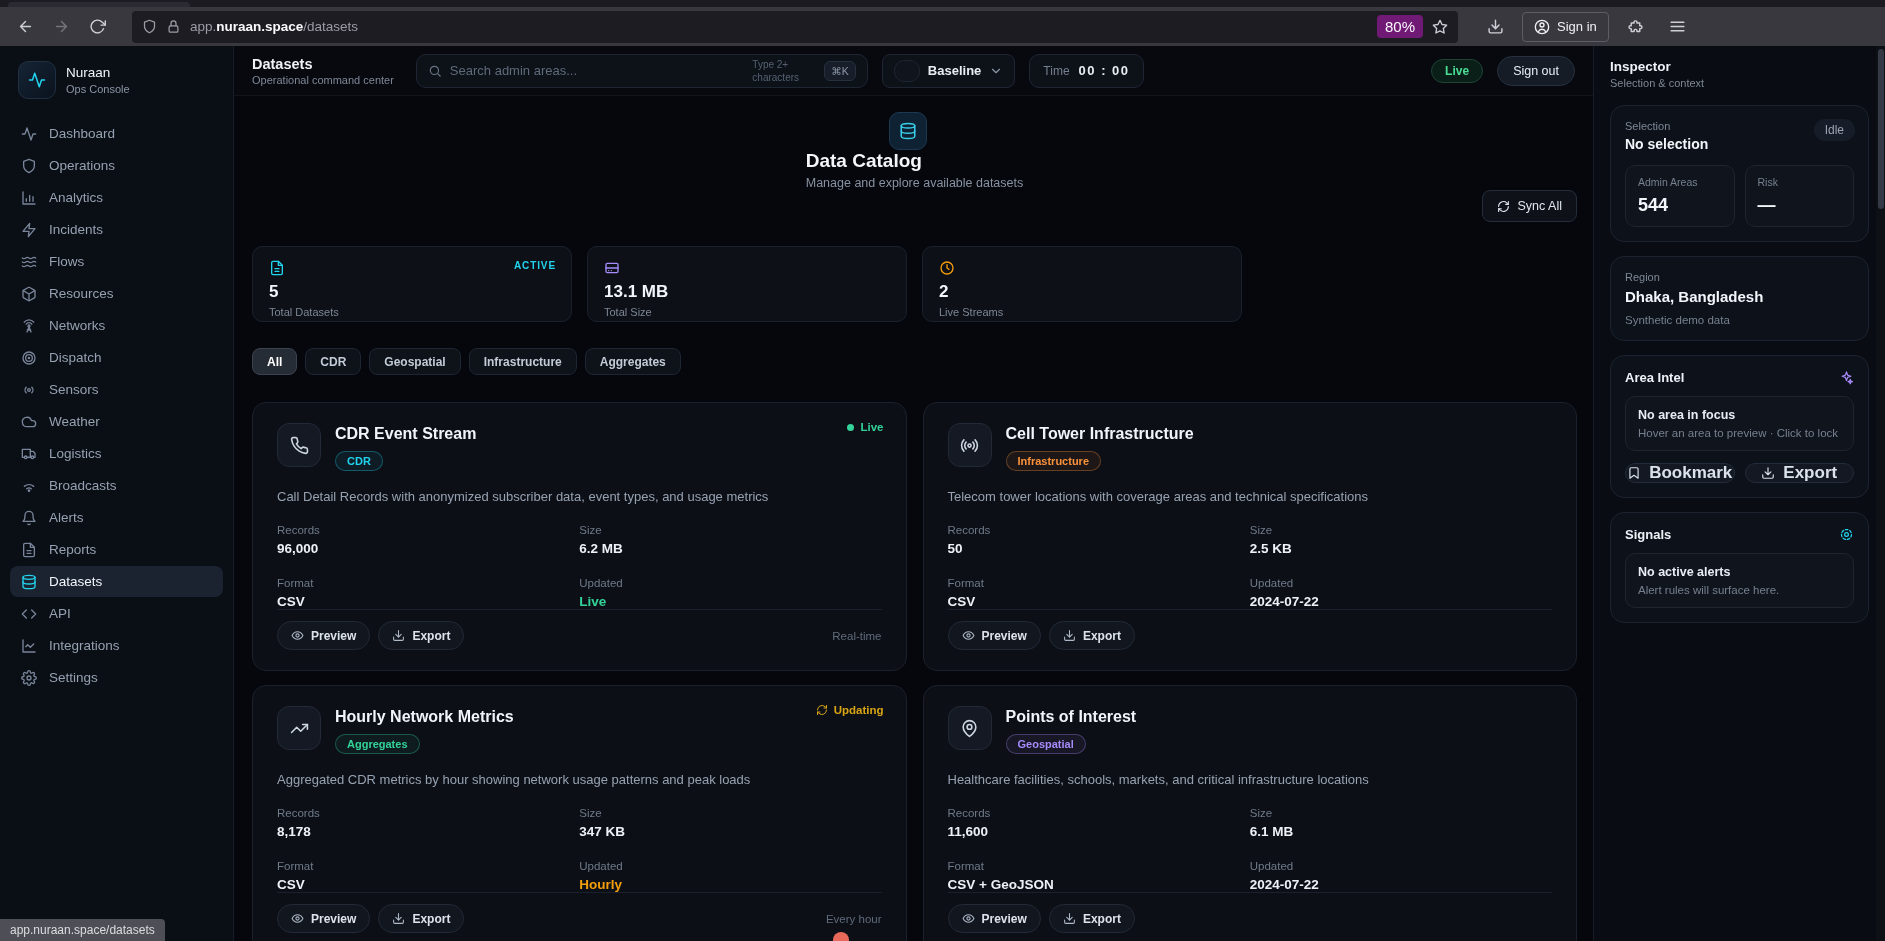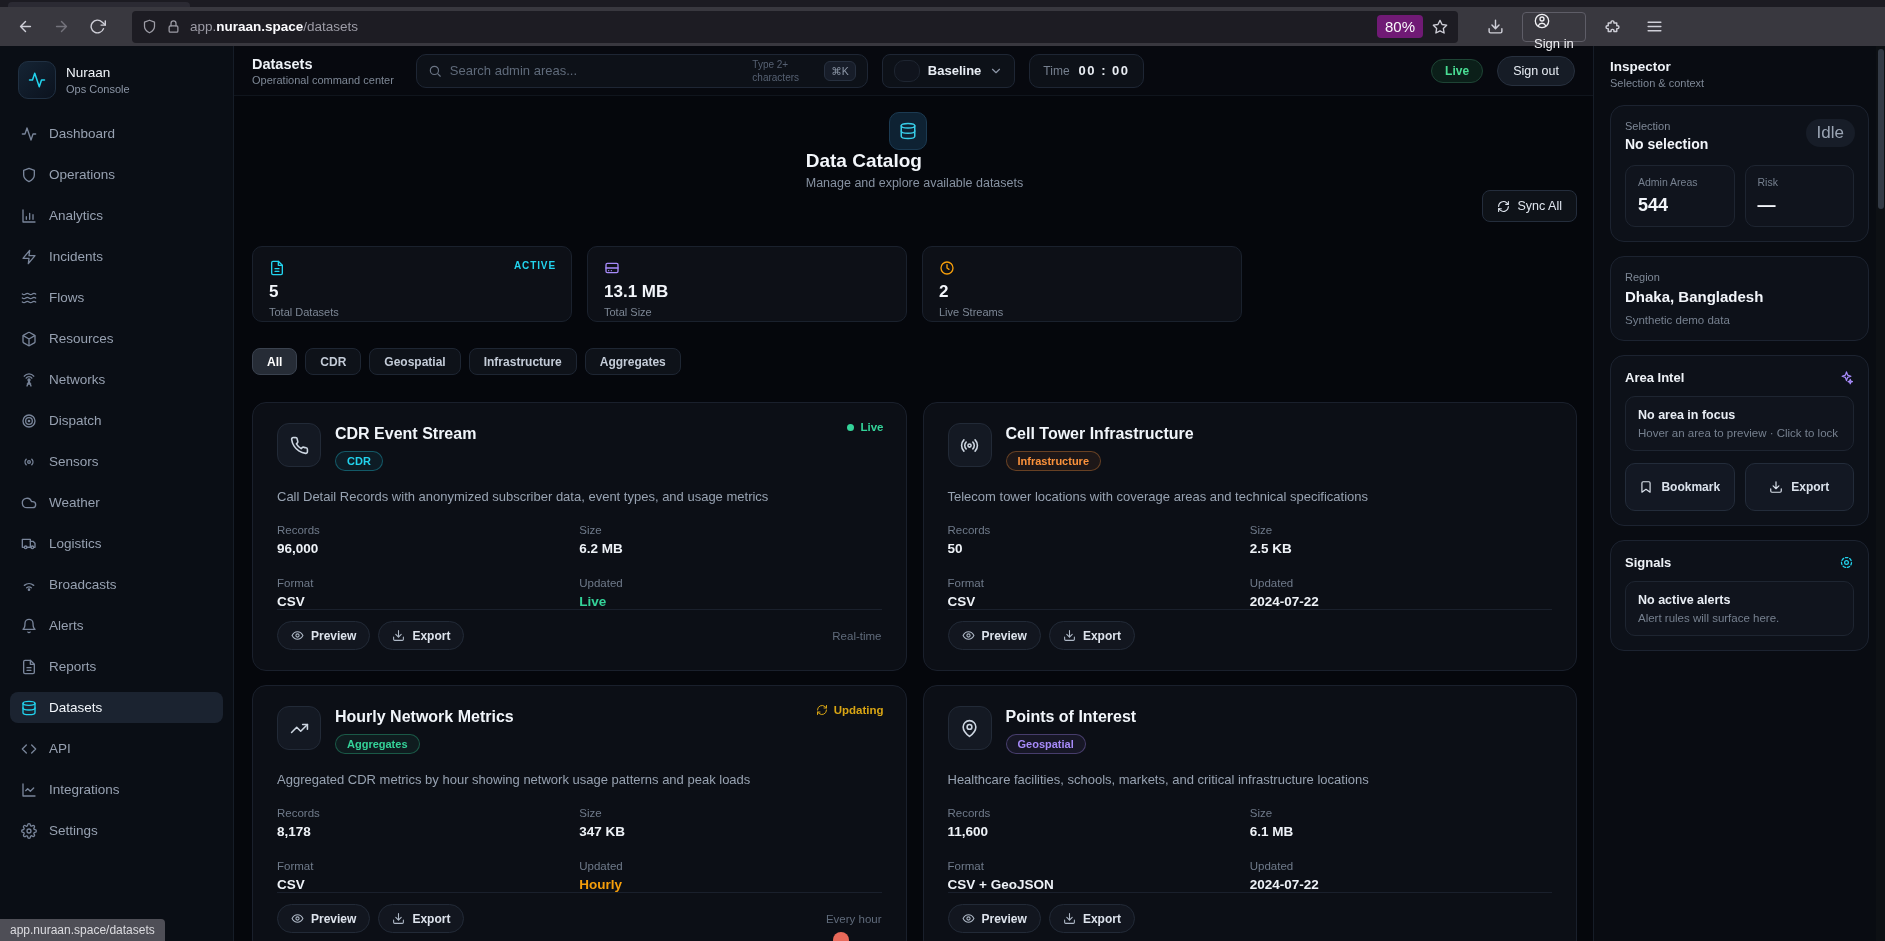--- a/index.html
+++ b/index.html
@@ -14,34 +14,34 @@
   .tabstrip .tab { position:absolute; left:8px; top:2px; width:182px; height:5px; background:#2b2a33; border-radius:4px 4px 0 0; }
   .bicon { width:30px; height:30px; display:grid; place-items:center; color:#cfcfd8; border-radius:4px; flex:0 0 auto; }
   .bicon.dim { color:#74737c; }
   .bicon .ic { width:17px; height:17px; }
   .urlbar { flex:1; max-width:1326px; height:32px; margin-left:14px; background:#1d1c23; border-radius:4px; display:flex; align-items:center; padding:0 10px; gap:9px; color:#9d9ca6; }
   .urlbar .ic { width:15px; height:15px; }
   .urltext { font-size:13.5px; flex:1; white-space:nowrap; }
   .urltext .host { color:#fbfbfe; font-weight:bold; }
   .zoom-pill { background:#701a75; color:#f9f9fb; font-size:15px; padding:3px 8px; border-radius:4px; }
   .chrome-right { display:flex; align-items:center; gap:12px; margin-left:16px; }
-  .signin-btn { height:30px; border:1px solid #5e5d67; border-radius:4px; display:flex; gap:7px; padding:0 11px; color:#f0f0f4; font-size:13px; background:transparent;flex-direction:column; }
+  .signin-btn { height:30px; border:1px solid #5e5d67; border-radius:4px; display:flex; align-items:center; gap:7px; padding:0 11px; color:#f0f0f4; font-size:13px; background:transparent; }
   .signin-btn .ic { width:16px; height:16px; }
 
   
   .app { display:flex; height:895px; }
 
   
   .sidebar { width:234px; background:#0a0e15; border-right:1px solid #161d28; padding:13px 10px; flex:0 0 auto; }
   .brand { display:flex; align-items:center; gap:10px; padding:2px 8px 15px 8px; }
   .brand-logo { width:38px; height:38px; border-radius:10px; background:linear-gradient(135deg,#152434,#0b121e); border:1px solid #203042; display:grid; place-items:center; color:#22d3ee; }
   .brand-logo .ic { width:18px; height:18px; }
   .brand-name { font-size:13.5px; font-weight:normal; color:#f1f5fa; }
   .brand-sub { font-size:11px; color:#8b95a5; margin-top:3px; }
-  .nav { display:flex; flex-direction:column; gap:10px; margin-top:4px; }
+  .nav { display:flex; flex-direction:column; gap:1px; margin-top:4px; }
   .nav-item { display:flex; align-items:center; gap:12px; height:31px; padding:0 11px; border-radius:8px; color:#97a1b1; font-size:13.5px; cursor:default; }
   .nav-item .ic { width:16px; height:16px; color:#79859a; }
   .nav-item.active { background:#1b2330; color:#f2f6fb; }
   .nav-item.active .ic { color:#22d3ee; }
 
   
   .main { flex:1; min-width:0; display:flex; flex-direction:column; background:#05070c; }
   .main-header { height:50px; flex:0 0 auto; border-bottom:1px solid #10151d; background:#07090f; display:flex; align-items:center; padding:0 18px; gap:14px; }
   .mh-title { font-size:14.5px; font-weight:bold; color:#eef2f7; }
   .mh-sub { font-size:11px; color:#7e8896; margin-top:2px; }
@@ -101,35 +101,35 @@
   .ds-note { margin-left:auto; font-size:11.5px; color:#606b7b; }
   .peek-dot { position:absolute; left:599px; top:836px; width:16px; height:16px; border-radius:50%; background:#e8695a; }
 
   
   .inspector { width:292px; flex:0 0 auto; background:#090c12; border-left:1px solid #161d28; padding:13px 16px; }
   .insp-title { font-size:13.5px; font-weight:bold; color:#eef2f7; }
   .insp-sub { font-size:11px; color:#7e8896; margin-top:3px; margin-bottom:16px; }
   .insp-card { background:#0d1119; border:1px solid #1c2330; border-radius:14px; padding:14px; margin-bottom:14px; position:relative; }
   .insp-label { font-size:11px; color:#7e8896; }
   .insp-value { font-size:14px; font-weight:bold; color:#f2f5fa; margin-top:4px; }
-  .idle-pill { position:absolute; top:13px; right:13px; background:#171d28; color:#9aa4b3; font-size:17px; padding:4px 11px; border-radius:999px; }
+  .idle-pill { position:absolute; top:13px; right:13px; background:#171d28; color:#9aa4b3; font-size:12px; padding:4px 11px; border-radius:999px; }
   .mini-grid { display:grid; grid-template-columns:1fr 1fr; gap:10px; margin-top:13px; }
   .mini { background:#10141d; border:1px solid #1e2531; border-radius:10px; padding:10px 12px; }
   .mini-l { font-size:10.5px; color:#76808f; }
   .mini-v { font-size:18px; font-weight:bold; color:#f2f5fa; margin-top:7px; }
   .region-value { font-size:15px; font-weight:bold; color:#f2f5fa; margin-top:5px; }
   .region-note { font-size:11.5px; color:#76808f; margin-top:9px; }
   .insp-hrow { display:flex; align-items:center; justify-content:space-between; margin-bottom:11px; }
   .insp-hrow .t { font-size:13px; font-weight:bold; color:#eef2f7; }
   .insp-hrow .ic { width:15px; height:15px; }
   .hint-box { background:#10141d; border:1px solid #1e2531; border-radius:10px; padding:11px 12px; }
   .hint-t { font-size:12.5px; font-weight:bold; color:#e8edf4; }
   .hint-h { font-size:11.5px; color:#76808f; margin-top:5px; }
   .insp-btns { display:flex; gap:10px; margin-top:12px; }
-  .insp-btn { flex:1; height:48px; border-radius:10px; background:#131823; border:1px solid #232c3a; color:#dbe2ec; font-size:12px; font-weight:bold; display:flex; align-items:center; justify-content:center; gap:8px; }
+  .insp-btn { flex:1; height:20px; border-radius:10px; background:#131823; border:1px solid #232c3a; color:#dbe2ec; font-size:17px; font-weight:bold; display:flex; align-items:center; justify-content:center; gap:8px; }
   .insp-btn .ic { width:14px; height:14px; }
 
   
   .page-scrollbar { position:absolute; right:0; top:46px; bottom:0; width:9px; background:#0d1014; }
   .page-scrollbar .thumb { position:absolute; top:3px; right:1px; width:6px; height:160px; border-radius:3px; background:#333a45; }
   .statusbar { position:absolute; left:0; bottom:0; background:#4e4e56; color:#dcdce0; font-size:12px; padding:4px 10px; border-radius:0 4px 0 0; }
 </style>
 </head>
 <body>
 

